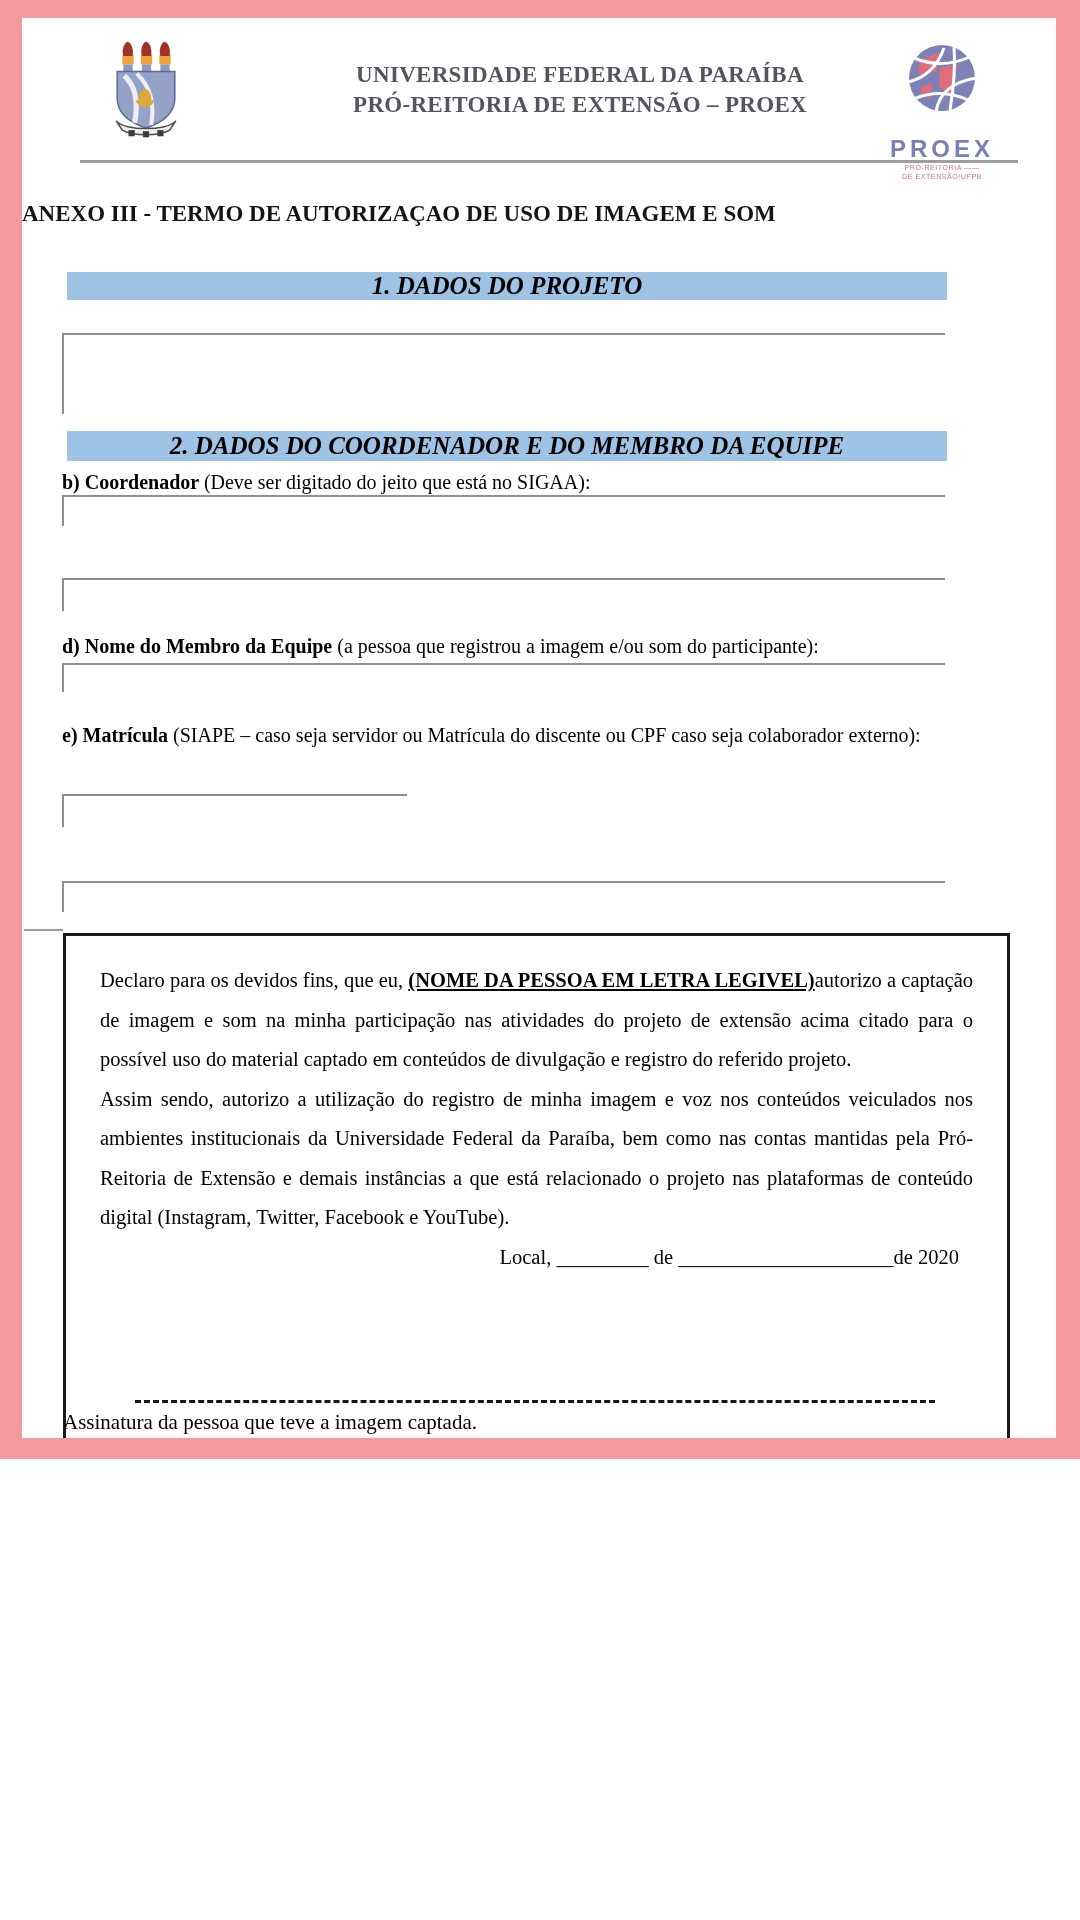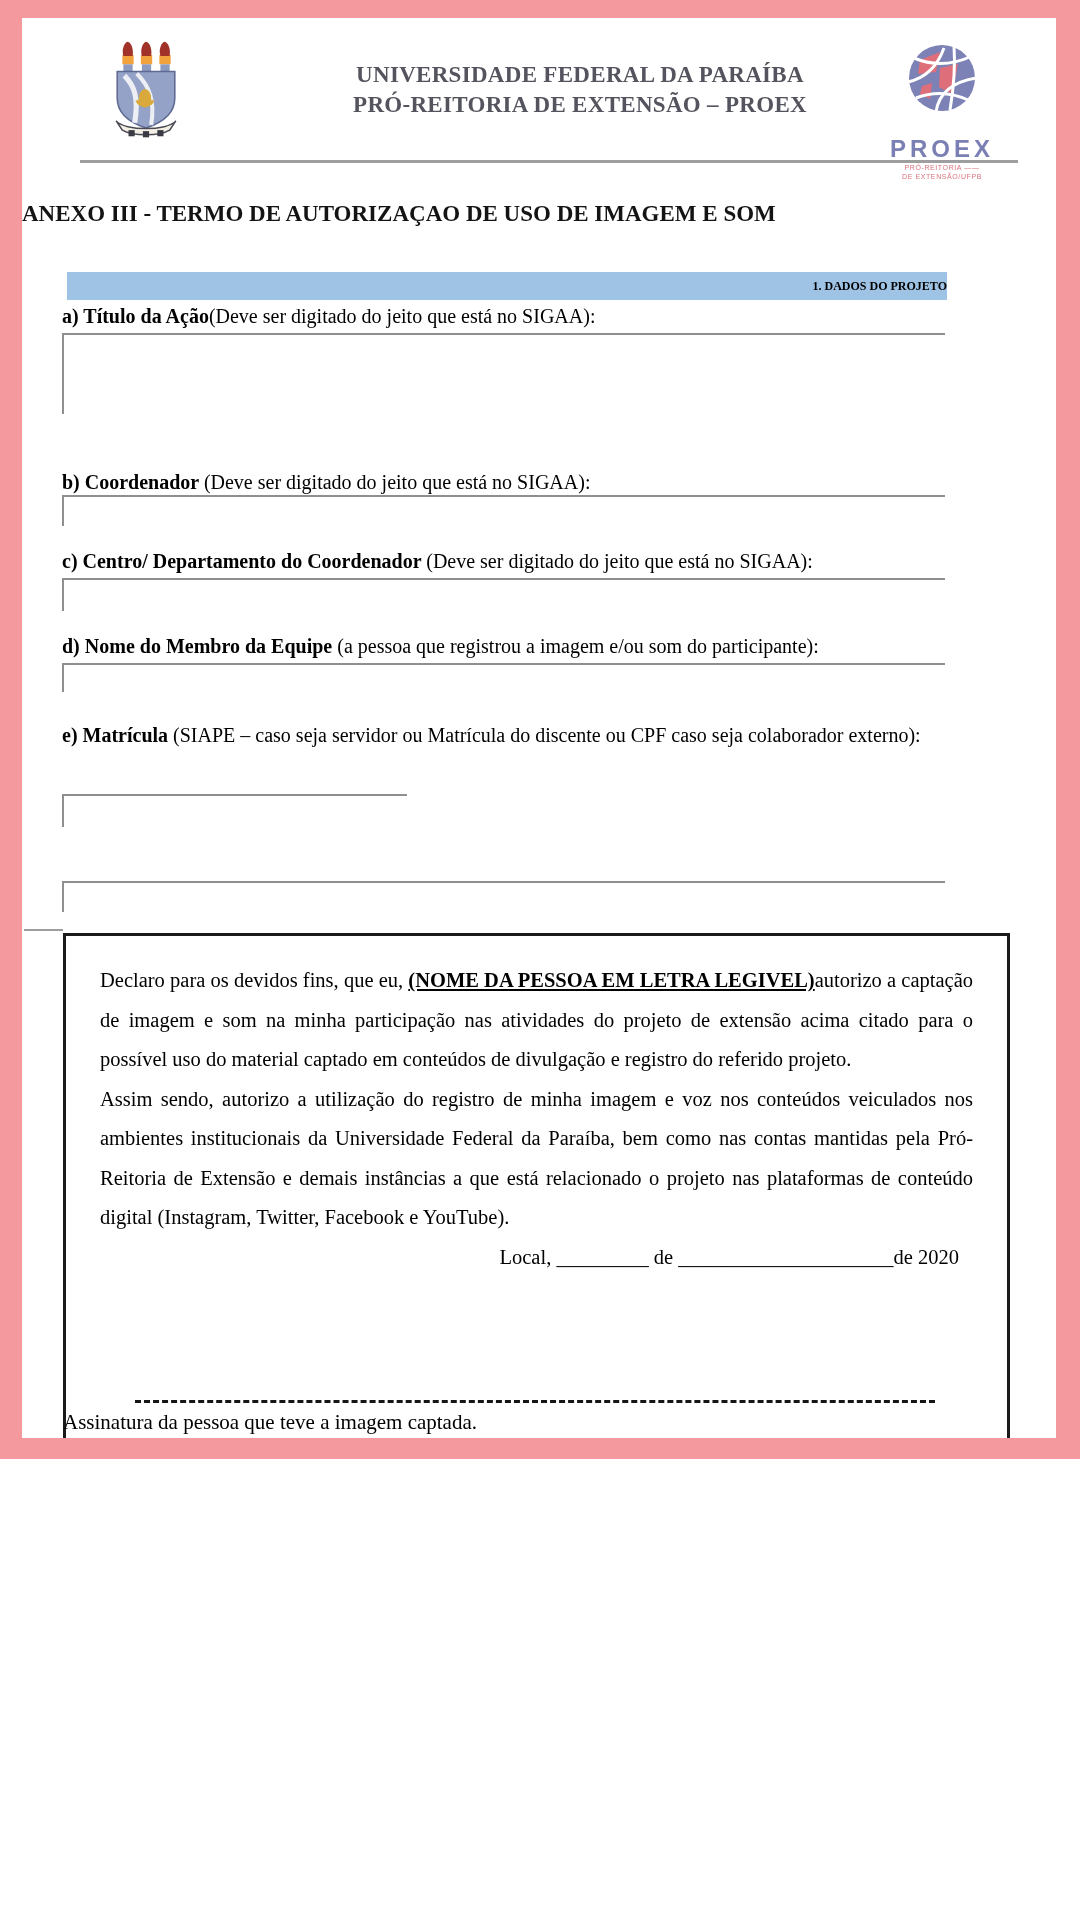--- a/index.html
+++ b/index.html
@@ -15,22 +15,22 @@
   .proex{position:absolute;left:860px;top:24px;width:120px;text-align:center;}
   .proex-word{font-family:"Liberation Sans",sans-serif;font-weight:bold;font-size:24px;
               letter-spacing:4px;color:#7B80B4;margin-top:17px;}
   .proex-tag{font-family:"Liberation Sans",sans-serif;font-size:7px;line-height:9px;
              letter-spacing:.6px;color:#D9737D;}
   .rule{position:absolute;left:58px;top:142px;width:938px;height:3px;background:#9E9E9E;}
 
   .doc-title{position:absolute;left:0;top:183px;width:1034px;
              font-weight:bold;font-size:23px;color:#141414;}
 
-  .banner{position:absolute;left:45px;width:880px;background:#9FC3E4;text-align:right;
-          font-weight:bold;font-size:12px;color:#000;}
+  .banner{position:absolute;left:45px;width:880px;background:#9FC3E4;text-align:center;
+          font-weight:bold;font-size:25px;color:#000;font-style:italic;}
   .banner1{top:254px;height:28px;line-height:28px;}
   .banner2{top:413px;height:30px;line-height:30px;}
 
   .flabel{position:absolute;left:40px;width:956px;font-size:20px;line-height:29px;color:#000;}
   .flabel .b{font-weight:bold;}
   .nowrap{white-space:nowrap;}
   .answer{position:absolute;border-top:2px solid #8F8F8F;border-left:2px solid #8F8F8F;background:transparent;}
 
   .decl-box{position:absolute;left:41px;top:915px;width:947px;height:505px;box-sizing:border-box;
             border:3px solid #1a1a1a;border-bottom:none;padding:25px 34px 0 34px;
@@ -102,34 +102,29 @@
         <div class="proex-tag">PRÓ-REITORIA ——</div>
         <div class="proex-tag">DE EXTENSÃO/UFPB</div>
       </div>
 
       <div class="rule"></div>
 
       <div class="doc-title">ANEXO III - TERMO DE AUTORIZAÇAO DE USO DE IMAGEM E SOM</div>
 
       <div class="banner banner1">1. DADOS DO PROJETO</div>
 
-      <div class="flabel" style="top:284px;">
-        <span class="b">a) Título da Ação</span><span>(Deve ser digitado do jeito que está no SIGAA):</span>
-      </div>
       <div class="answer" style="left:40px;top:315px;width:881px;height:79px;"></div>
 
+      <div class="banner banner2">2. DADOS DO COORDENADOR E DO MEMBRO DA EQUIPE</div>
 
       <div class="flabel" style="top:450px;">
         <span class="b">b) Coordenador </span><span>(Deve ser digitado do jeito que está no SIGAA):</span>
       </div>
       <div class="answer" style="left:40px;top:477px;width:881px;height:29px;"></div>
 
-      <div class="flabel" style="top:529px;">
-        <span class="b">c) Centro/ Departamento do Coordenador </span><span>(Deve ser digitado do jeito que está no SIGAA):</span>
-      </div>
       <div class="answer" style="left:40px;top:560px;width:881px;height:31px;"></div>
 
       <div class="flabel" style="top:614px;">
         <span class="b">d) Nome do Membro da Equipe </span><span>(a pessoa que registrou a imagem e/ou som do participante):</span>
       </div>
       <div class="answer" style="left:40px;top:645px;width:881px;height:27px;"></div>
 
       <div class="flabel" style="top:703px;width:945px;">
         <span class="b">e) Matrícula </span><span>(SIAPE – caso seja servidor ou Matrícula do discente ou CPF caso seja colaborador externo):</span>
       </div>

